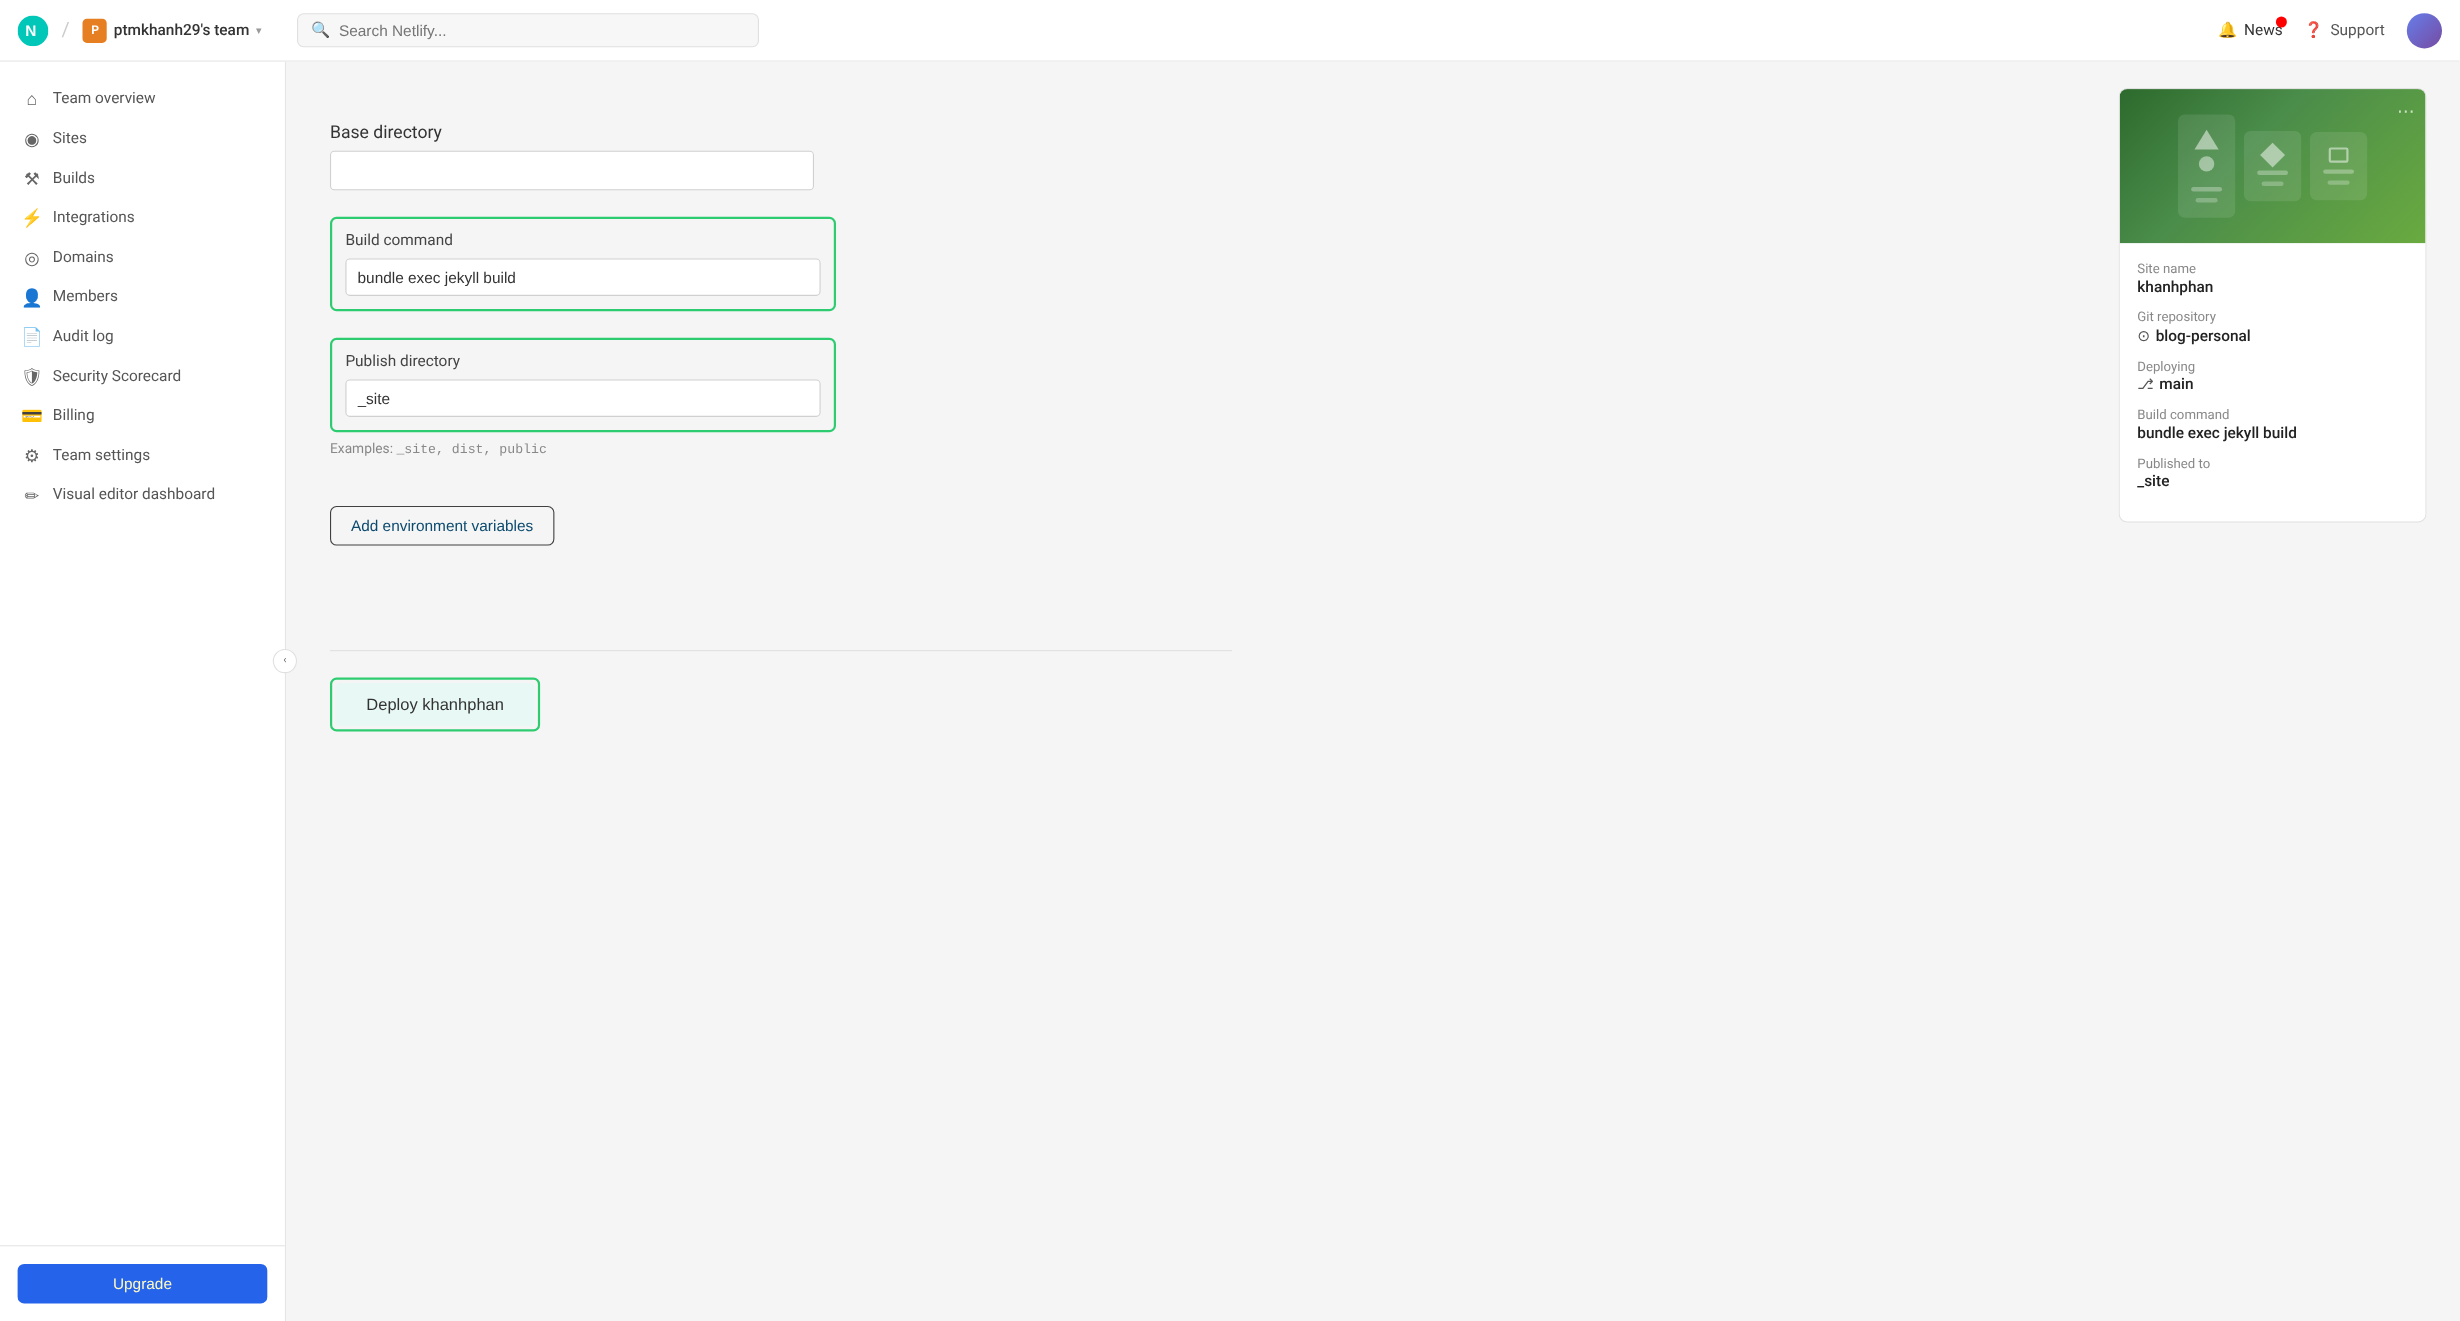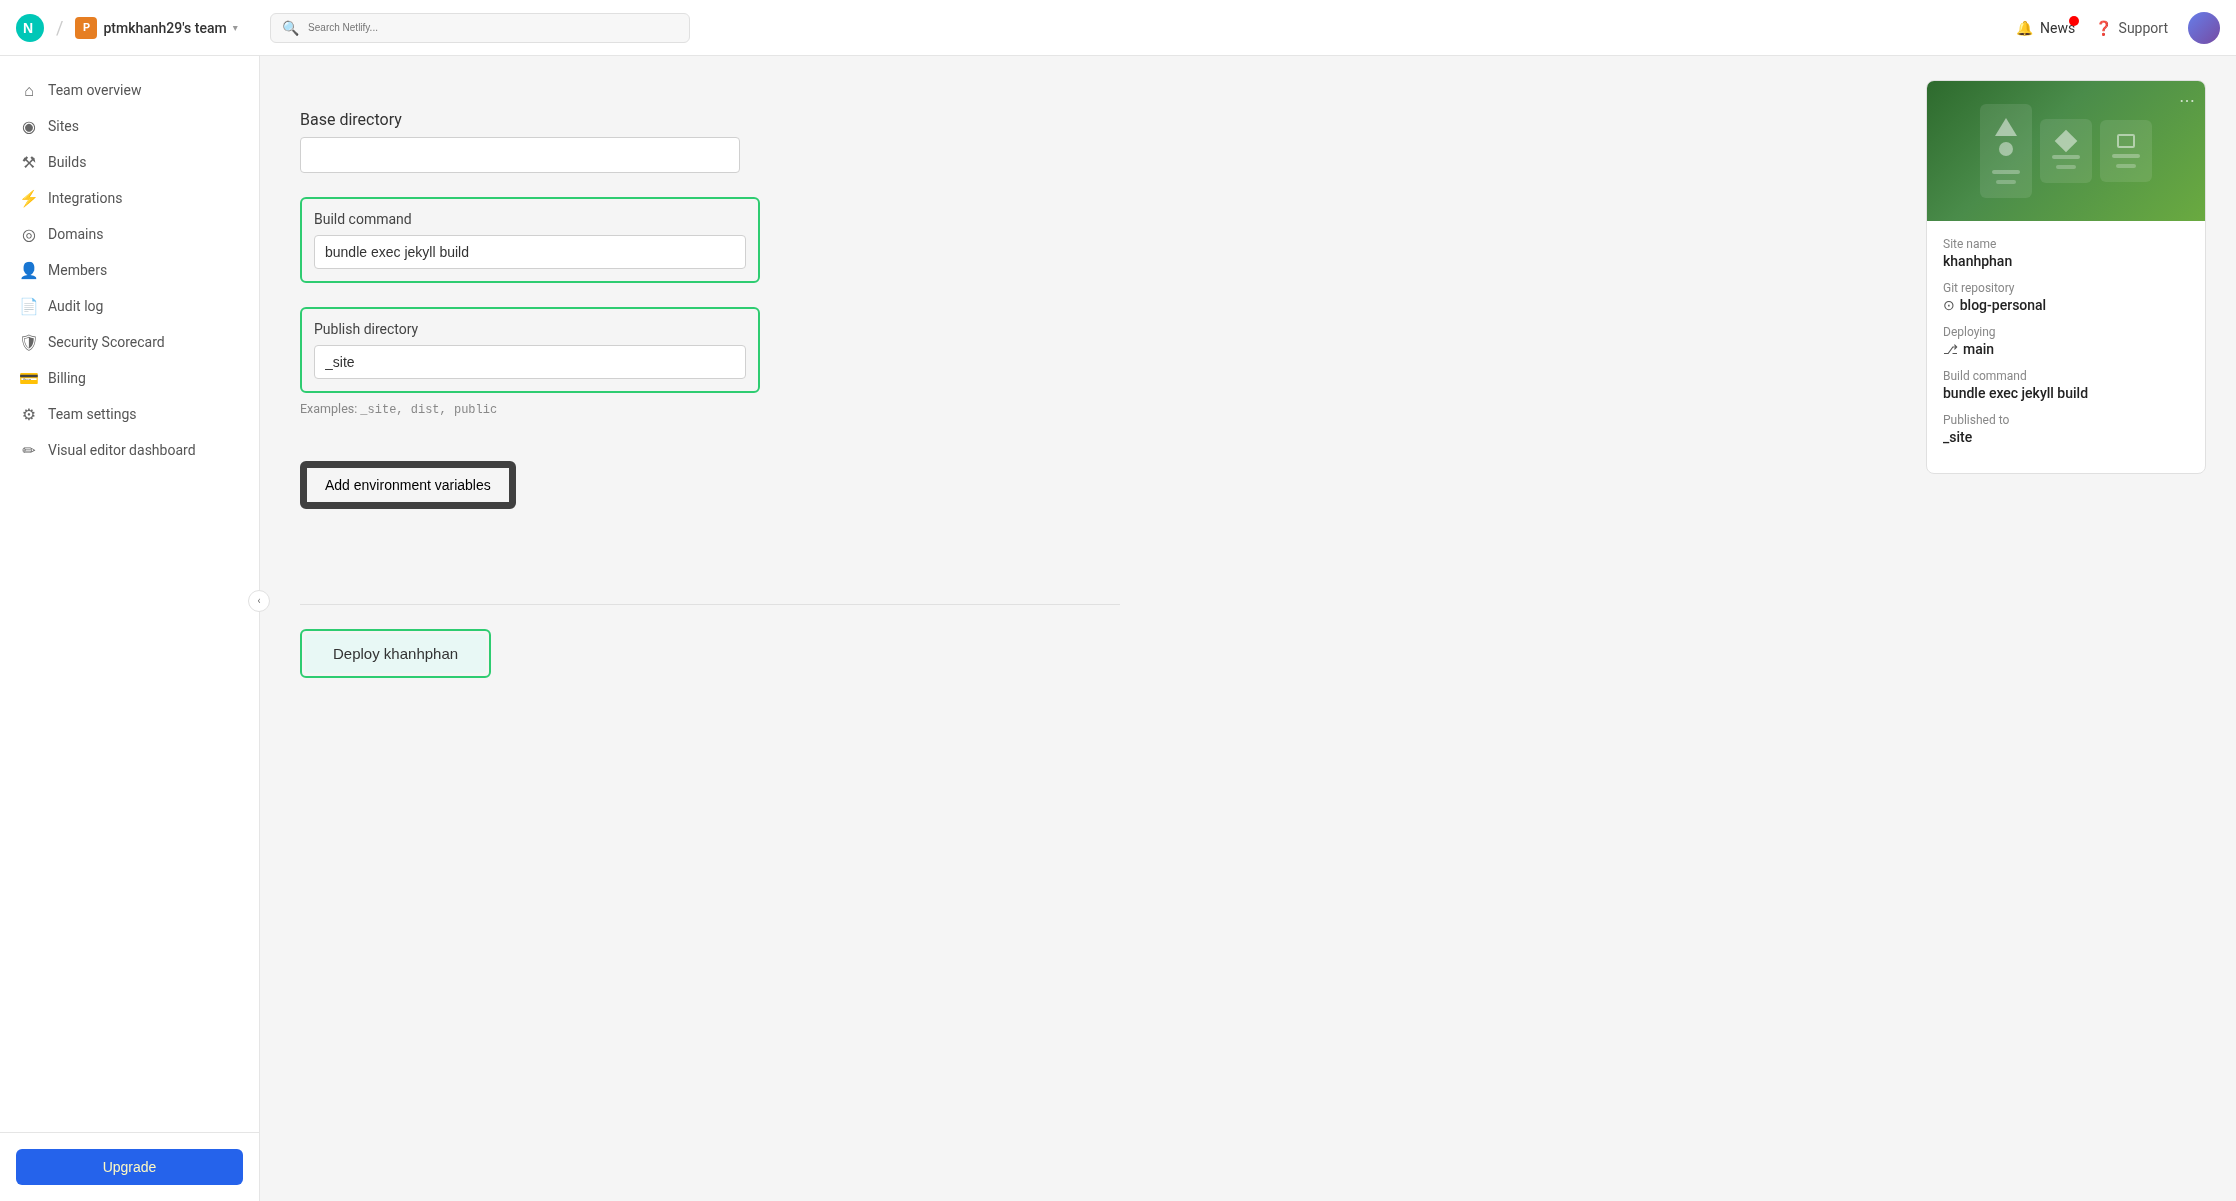--- a/index.html
+++ b/index.html
@@ -12,21 +12,21 @@
       padding: 0 16px; gap: 12px; position: fixed; top: 0; left: 0; right: 0; z-index: 100;
     }
     .navbar-logo { display: flex; align-items: center; gap: 6px; }
     .logo-icon { width: 28px; height: 28px; }
     .navbar-slash { color: #ccc; font-size: 18px; }
     .navbar-team { display: flex; align-items: center; gap: 6px; font-size: 14px; font-weight: 500; cursor: pointer; }
     .team-badge { width: 22px; height: 22px; background: #e67e22; border-radius: 4px; display: flex; align-items: center; justify-content: center; color: white; font-size: 11px; font-weight: bold; }
     .chevron-icon { color: #999; font-size: 10px; }
     .navbar-search { flex: 1; max-width: 420px; margin-left: 20px; }
     .search-box { display: flex; align-items: center; gap: 8px; background: #f7f7f7; border: 1px solid #e0e0e0; border-radius: 6px; padding: 6px 12px; width: 100%; }
-    .search-box input { border: none; background: transparent; outline: none; font-size: 10px; color: #b91c1c; width: 100%; }
+    .search-box input { border: none; background: transparent; outline: none; font-size: 14px; color: #b91c1c; width: 100%; }
     .navbar-right { display: flex; align-items: center; gap: 20px; margin-left: auto; }
     .navbar-news { display: flex; align-items: center; gap: 6px; font-size: 14px; cursor: pointer; position: relative; }
     .news-badge { position: absolute; top: -4px; right: -4px; width: 10px; height: 10px; background: red; border-radius: 50%; }
     .navbar-support { display: flex; align-items: center; gap: 6px; font-size: 14px; cursor: pointer; color: #555; }
     .avatar { width: 32px; height: 32px; border-radius: 50%; background: linear-gradient(135deg, #667eea, #764ba2); cursor: pointer; }
 
     
     .layout { display: flex; margin-top: 56px; min-height: calc(100vh - 56px); }
 
     
@@ -49,21 +49,21 @@
     .field-input { width: 100%; max-width: 440px; padding: 9px 12px; border: 1px solid #d0d0d0; border-radius: 4px; font-size: 14px; outline: none; color: #333; }
     .field-hint { font-size: 13px; color: #777; margin-top: 6px; max-width: 440px; }
 
     .field-group { margin-bottom: 24px; }
     .field-box { border: 2px solid #2ecc71; border-radius: 6px; padding: 12px; max-width: 460px; }
     .field-box-label { font-size: 14px; color: #444; margin-bottom: 8px; }
     .field-box-input { width: 100%; padding: 8px 10px; border: 1px solid #d0d0d0; border-radius: 4px; font-size: 14px; outline: none; color: #333; }
     .hint-text { font-size: 12.5px; color: #888; margin-top: 8px; }
     .hint-text code { font-family: 'Courier New', monospace; font-size: 12px; }
 
-    .add-env-btn { display: inline-flex; align-items: center; padding: 9px 18px; background: #f5f5f5; border: 7px solid #404040; border-radius: 6px; font-size: 14px; color: #000000; cursor: pointer; margin-top: 20px; font-weight: 400; }
+    .add-env-btn { display: inline-flex; align-items: center; padding: 9px 18px; background: #f5f5f5; border: 1px solid #404040; border-radius: 6px; font-size: 14px; color: #0c4a6e; cursor: pointer; margin-top: 20px; font-weight: 400; }
 
     .deploy-section { margin-top: 95px; padding-top: 24px; border-top: 1px solid #e0e0e0; }
     .deploy-btn-wrap { display: inline-block; border: 2px solid #2ecc71; border-radius: 6px; padding: 3px; }
     .deploy-btn { display: inline-flex; align-items: center; padding: 11px 28px; background: #e8f8f5; border: none; border-radius: 4px; font-size: 15px; color: #333; cursor: pointer; font-weight: 400; }
 
     
     .right-panel { position: fixed; right: 30px; top: 80px; width: 280px; }
     .site-card { background: #fff; border: 1px solid #e0e0e0; border-radius: 8px; overflow: hidden; }
     .site-card-image { width: 100%; height: 140px; background: linear-gradient(135deg, #2d6a2d 0%, #4a8c4a 40%, #6aaa40 100%); display: flex; align-items: center; justify-content: center; position: relative; overflow: hidden; }
     .dots-icon { position: absolute; top: 10px; right: 10px; color: rgba(255,255,255,0.7); font-size: 16px; }

